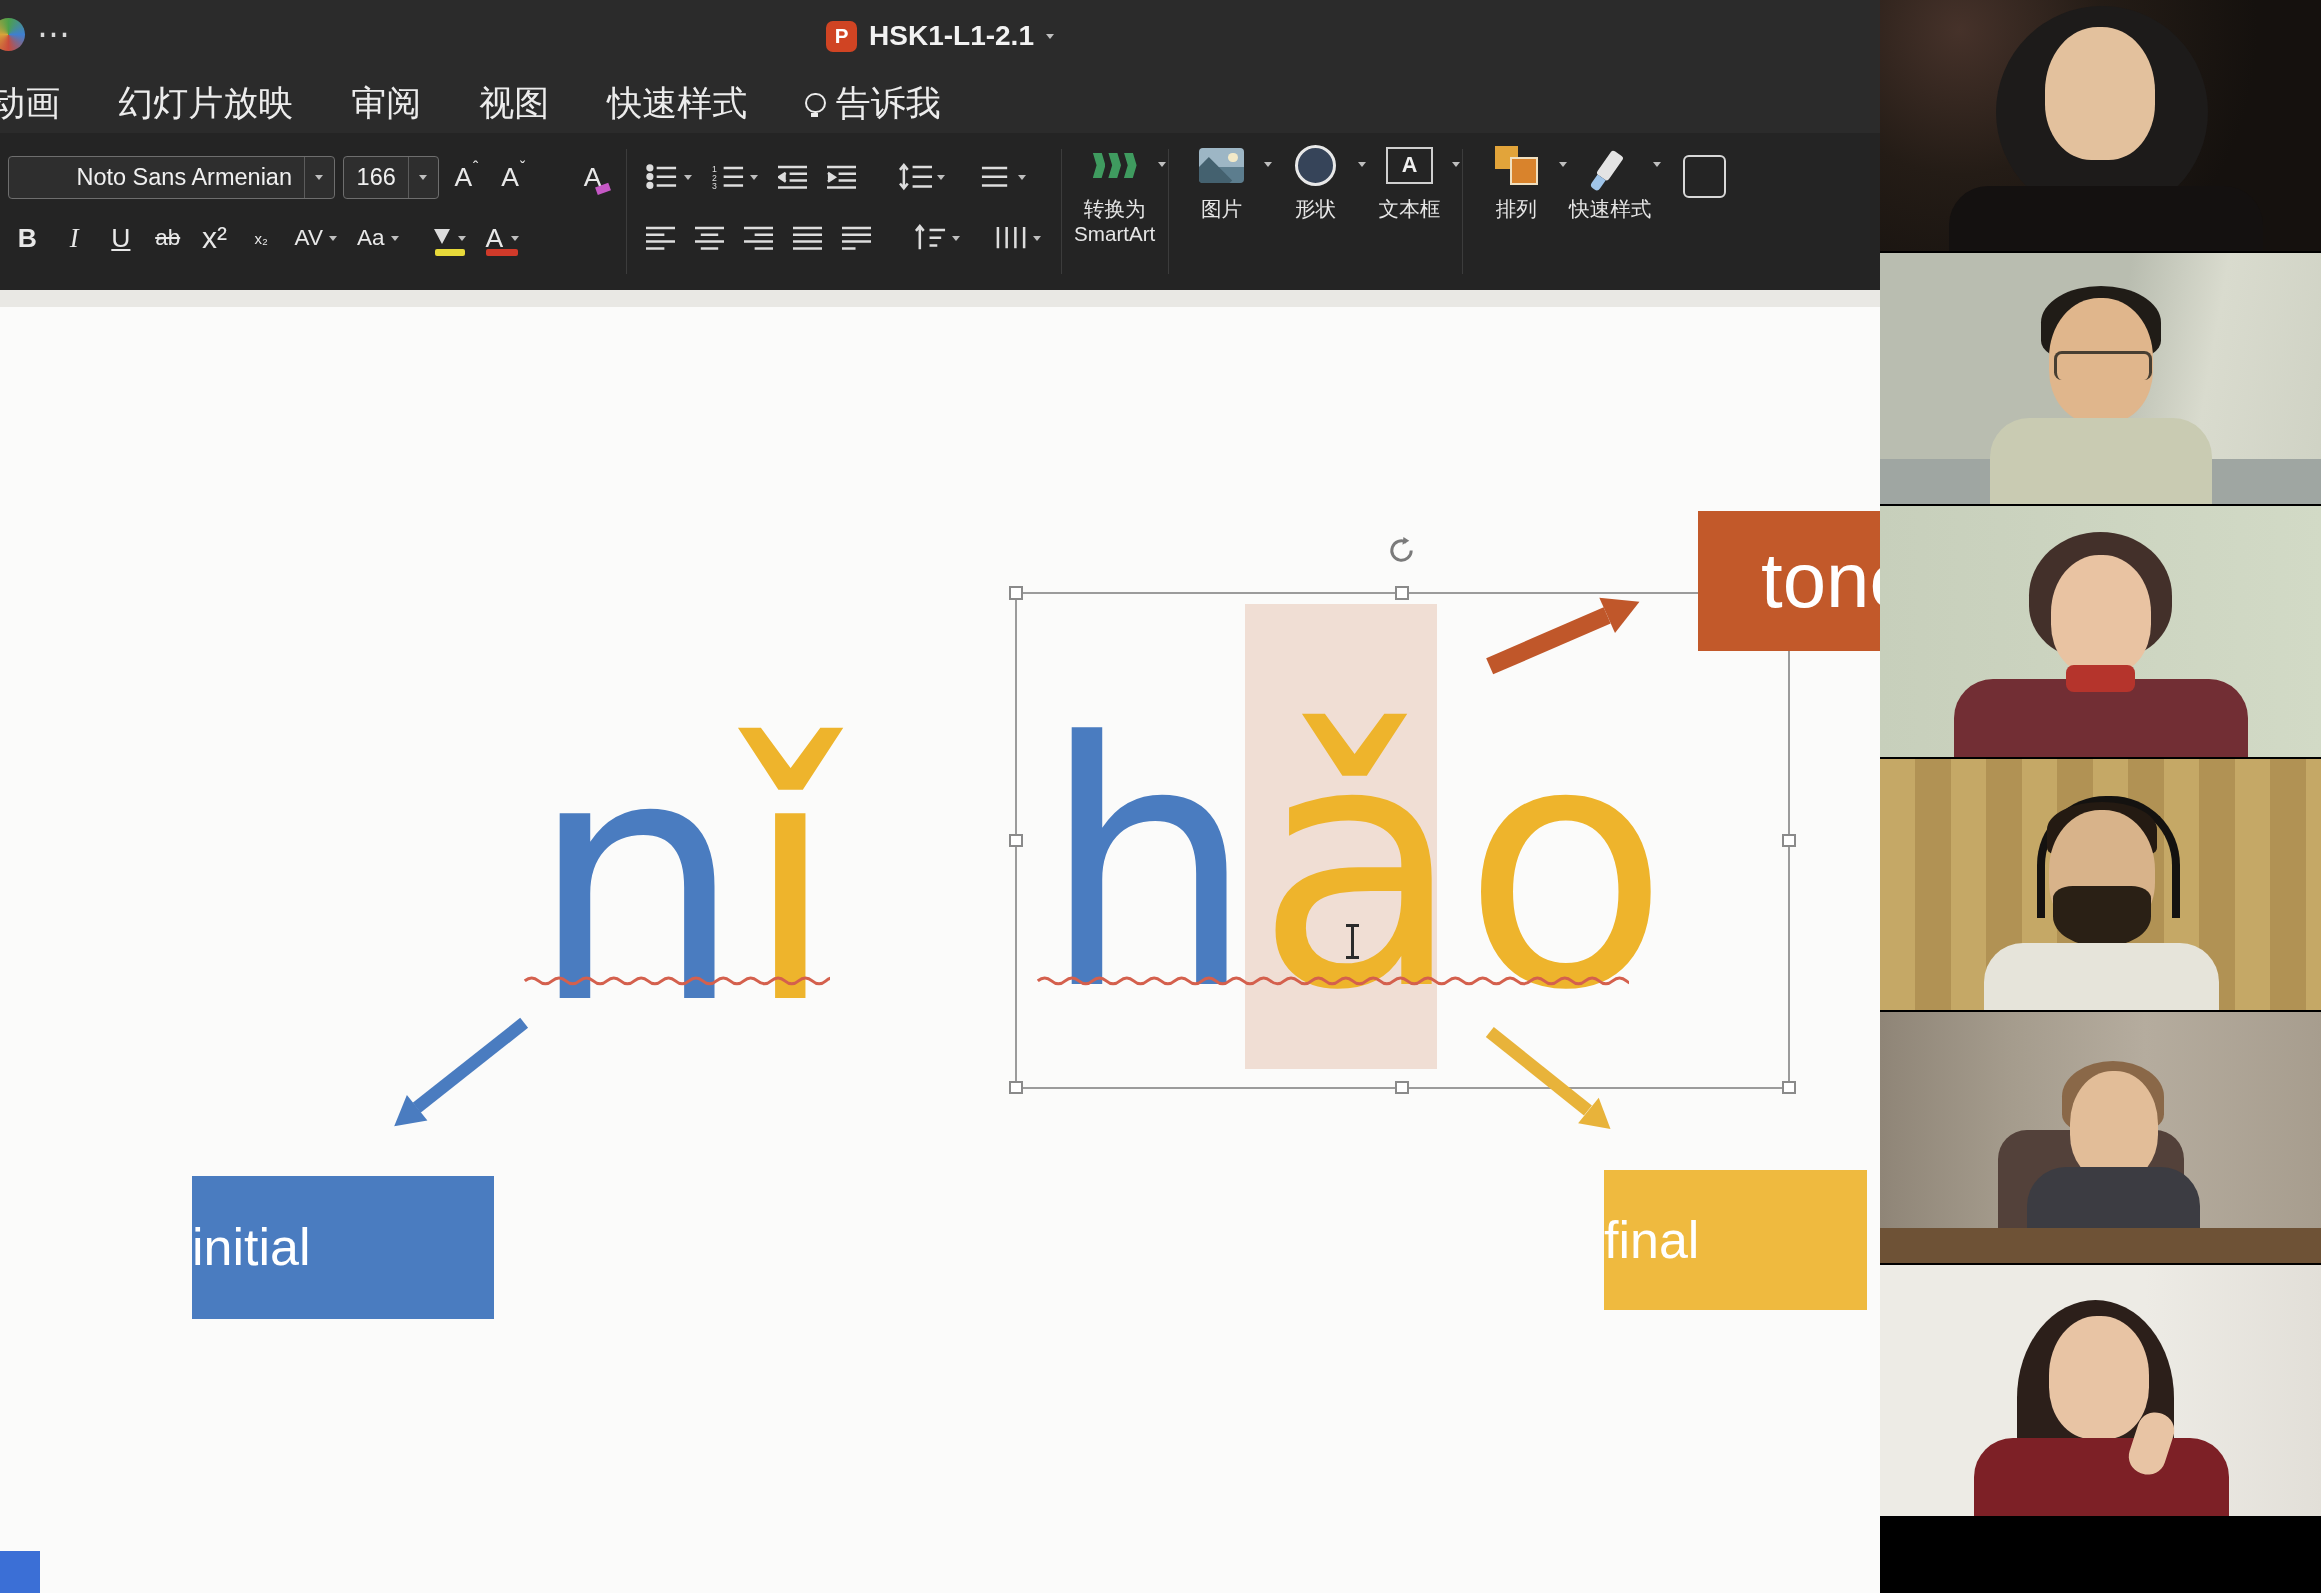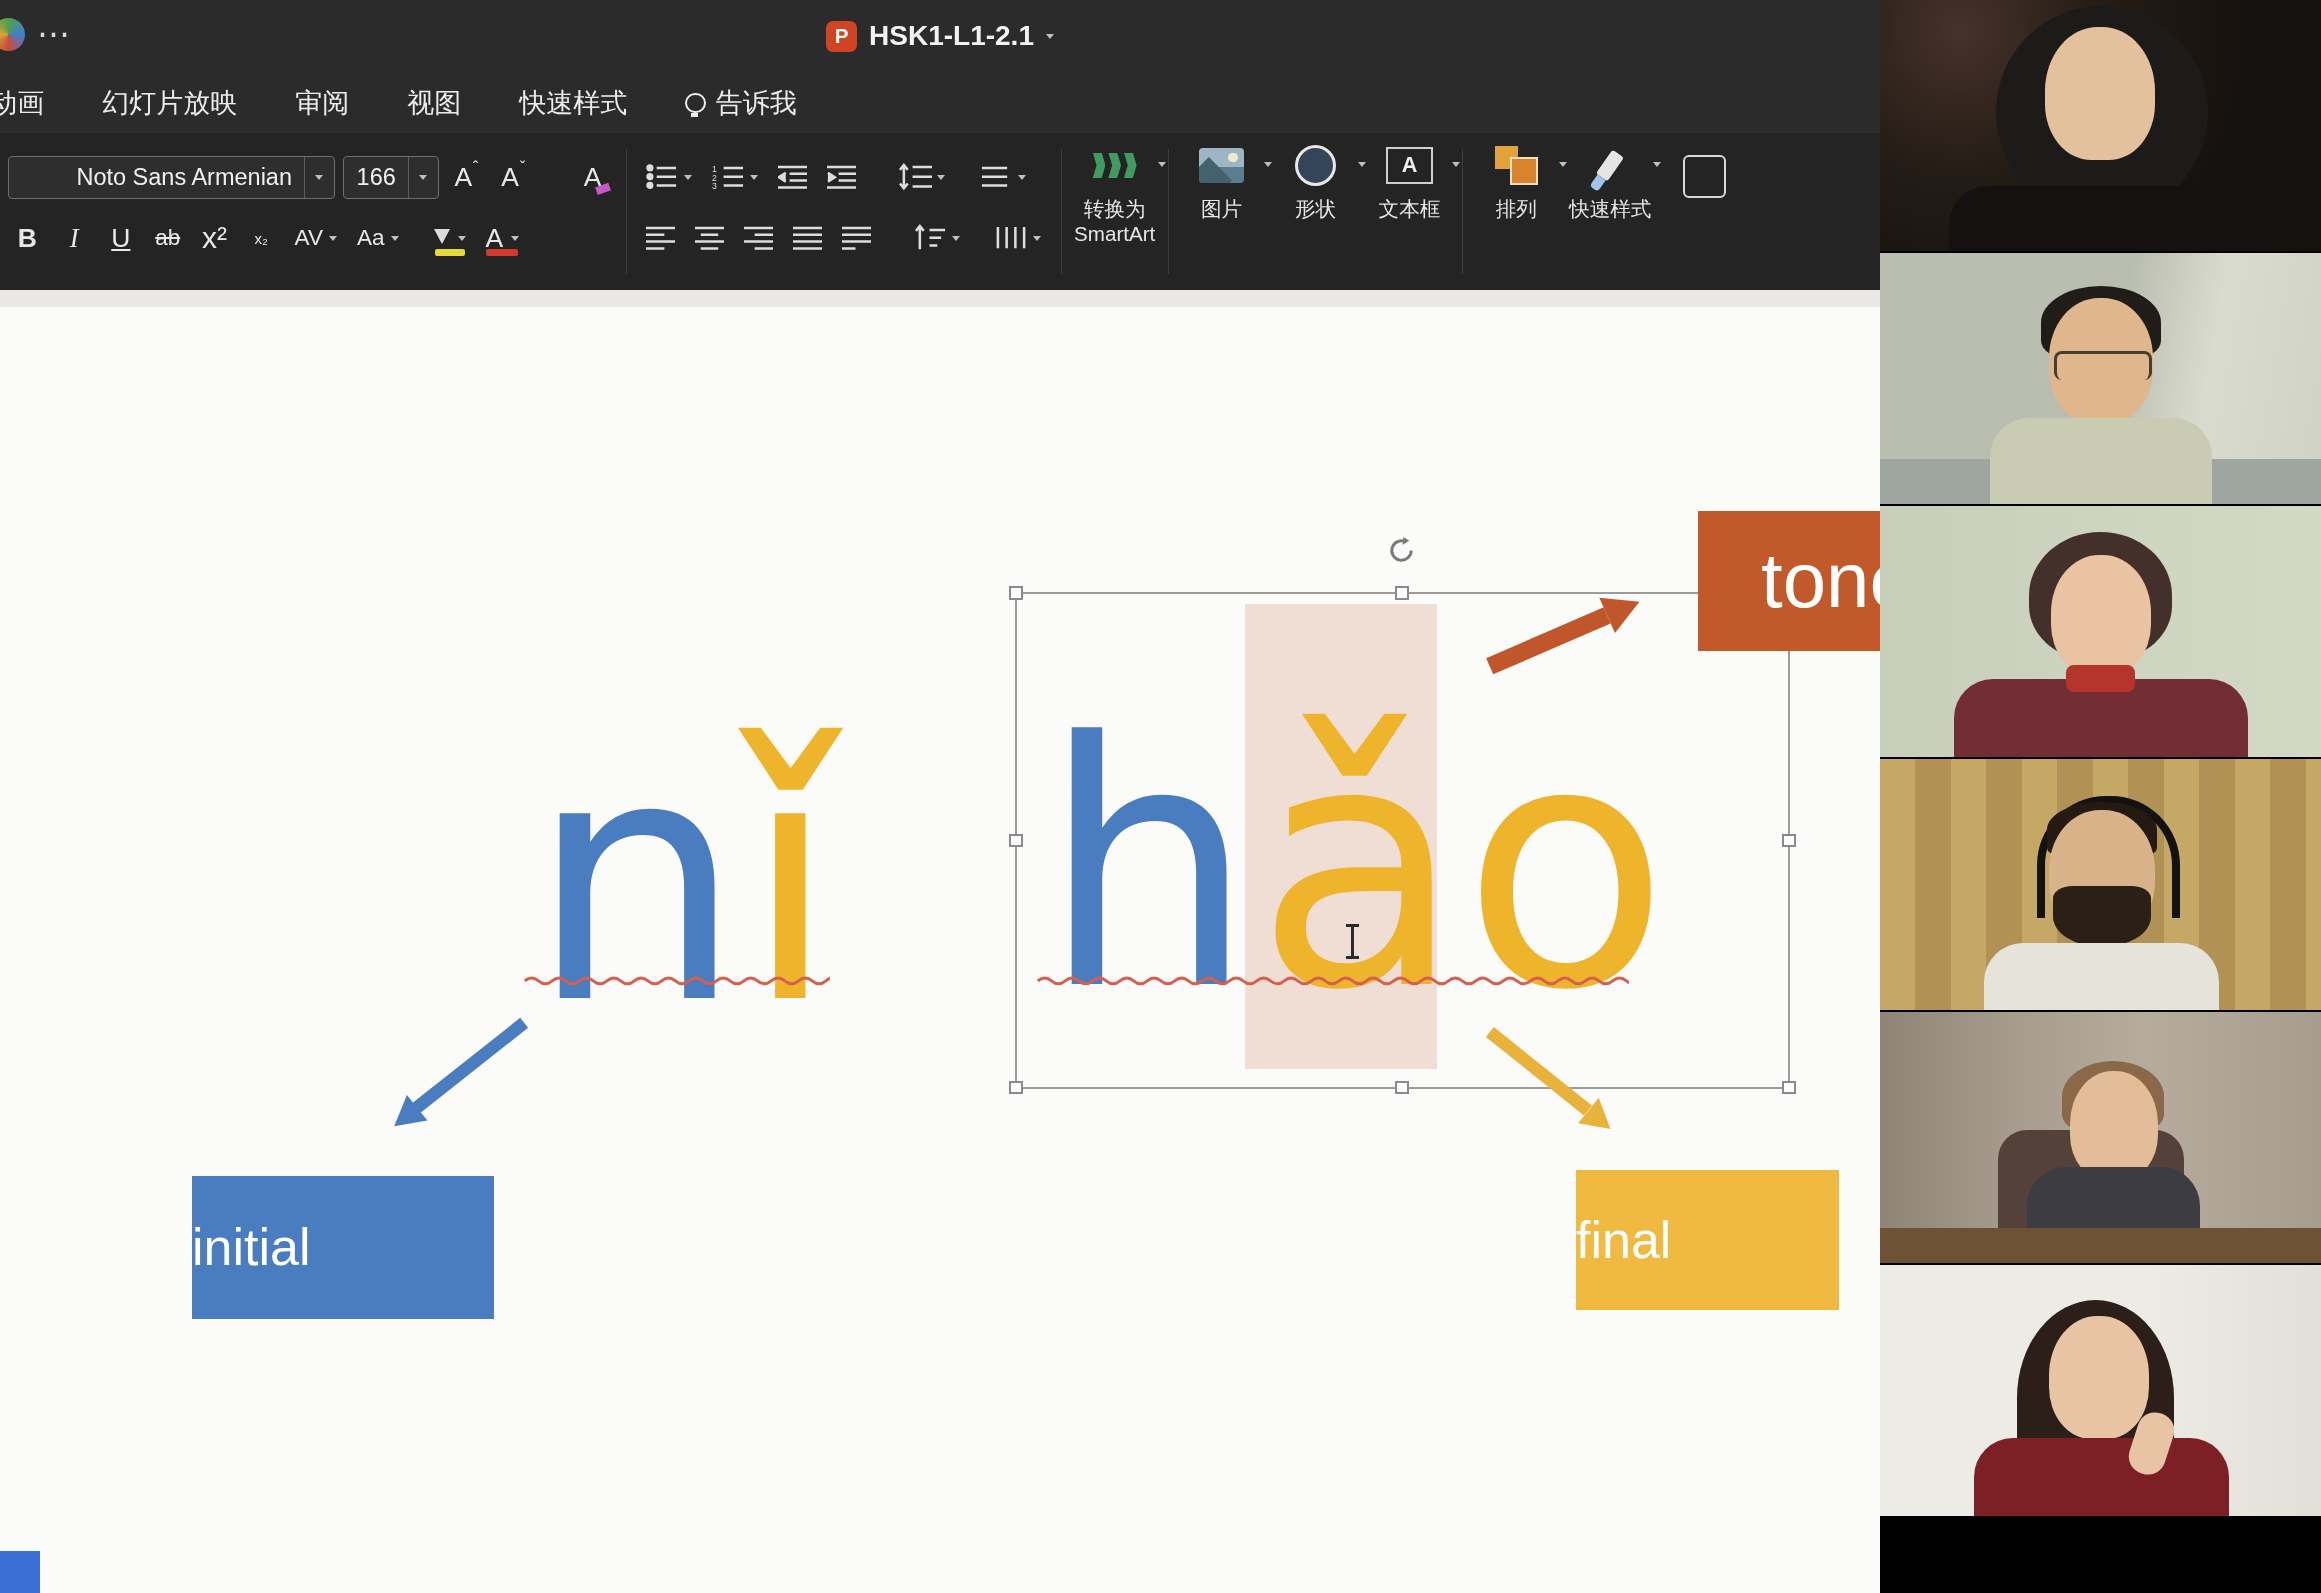--- a/index.html
+++ b/index.html
@@ -15,21 +15,21 @@
   .title-center{position:absolute;left:0;right:0;top:0;height:72px;display:flex;align-items:center;justify-content:center;gap:11.8px;}
   .ppt-icon{width:31px;height:31px;border-radius:6.9px;background:#d04423;color:#fff;font-weight:bold;
             font-size:20.6px;display:flex;align-items:center;justify-content:center;}
   .doc-title{color:#f2f2f2;font-size:28px;font-weight:bold;}
   .chev{width:0;height:0;border-left:6.9px solid transparent;border-right:6.9px solid transparent;
         border-top:7.8px solid #bfbfbf;display:inline-block;}
   .chev.small{border-left-width:4.9px;border-right-width:4.9px;border-top-width:5.9px;}
 
   
   .menubar{position:absolute;left:0;top:72px;width:1880px;height:62px;background:#2b2b2b;
-           display:flex;align-items:center;color:#ececec;font-size:27px;}
+           display:flex;align-items:center;color:#ececec;font-size:35px;}
   .menu-item{padding:0 29px;white-space:nowrap;display:flex;align-items:center;gap:9.8px;}
   .menu-item:first-child{margin-left:-11.8px;padding-left:2px;}
   .bulb{width:16.7px;height:16.7px;border:2px solid #ececec;border-radius:50%;position:relative;}
   .bulb::after{content:"";position:absolute;left:3.9px;bottom:-5.9px;width:6.9px;height:3.9px;background:#ececec;}
 
   
   .ribbon{position:absolute;left:0;top:133px;width:1880px;height:157px;background:#242424;
           border-bottom:1px solid #151515;display:flex;color:#e3e3e3;}
   .vsep{width:1px;background:#3c3c3c;margin:15.7px 5.9px;}
   .rgroup{display:flex;flex-direction:column;justify-content:flex-start;padding:13.7px 7.8px 0 7.8px;}
@@ -79,21 +79,21 @@
   .c-blue{color:#4a7cc0;} .c-yellow{color:#eeb42c;}
 
   .hilite{position:absolute;background:#f0ded4;}
   .selbox{position:absolute;border:2px solid #9b9b9b;background:transparent;}
   .handle{position:absolute;width:13.7px;height:13.7px;background:#fff;border:2px solid #8a8a8a;box-sizing:border-box;}
   .rot-handle{position:absolute;color:#7a7a7a;}
 
   .squig{position:absolute;height:13.7px;overflow:hidden;}
   .label-box{position:absolute;display:flex;align-items:center;justify-content:flex-start;
              color:#fff;font-size:52px;}
-  .box-blue{background:#4a7cc0;} .box-yellow{background:#efba3f;} .box-orange{background:#c2592a;justify-content:flex-start;padding-left:63px;font-size:78px;}
+  .box-blue{background:#4a7cc0;} .box-yellow{background:#efba3f;margin-left:28px;} .box-orange{background:#c2592a;justify-content:flex-start;padding-left:63px;font-size:78px;}
 
   .arrow-svg{position:absolute;}
   .ibeam{position:absolute;width:2.9px;height:35px;background:#2b2b2b;}
   .ibeam::before,.ibeam::after{content:"";position:absolute;left:-4.9px;width:12.7px;height:2.9px;background:#2b2b2b;}
   .ibeam::before{top:0;} .ibeam::after{bottom:0;}
 
   
   .video-panel{position:absolute;left:1880px;top:0;width:442px;height:1594px;background:#000;z-index:50;}
   .tile{position:relative;width:442px;height:251px;overflow:hidden;border-bottom:2px solid #000;}
   .tile .backdrop,.tile .hair,.tile .head,.tile .torso,.tile .extra,.tile .extra2{position:absolute;}

